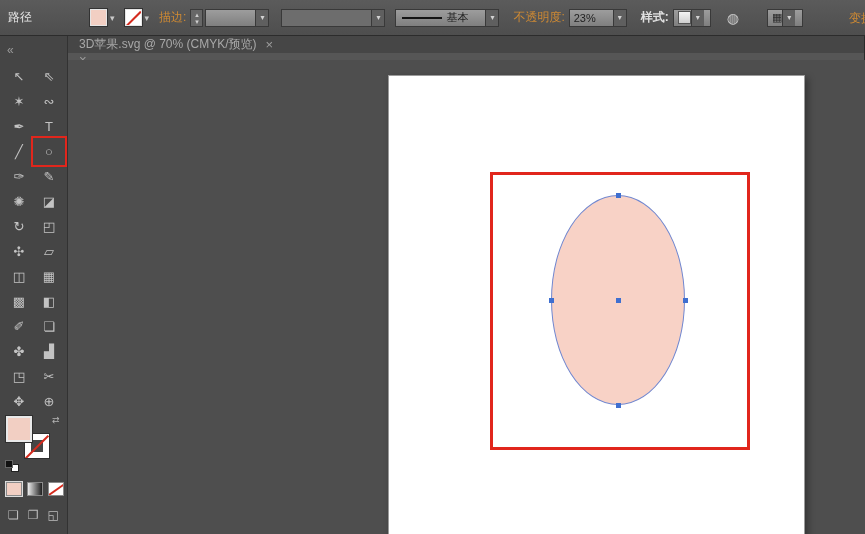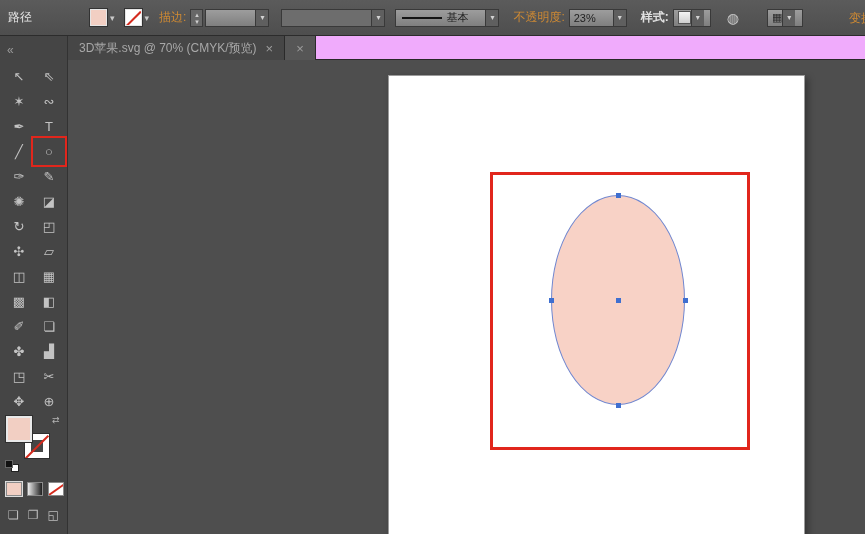--- a/index.html
+++ b/index.html
@@ -70,21 +70,21 @@
   .cgn-btn { width:16px; height:14px; border:1px solid #8a8a8a; position:relative; overflow:hidden; }
   .cgn-color { background:var(--fill-pink,#f2cfc3); outline:1px solid #ddd; }
   .cgn-gradient { background:linear-gradient(90deg,#ececec,#1e1e1e); }
   .cgn-none { background:#fff; }
   .cgn-none .slash { position:absolute; left:-4px; right:-4px; top:50%; height:2px; background:#d42b1e; transform:rotate(-35deg); }
 
   .modes-row { display:flex; gap:9px; margin:12px 0 0 8px; color:#bdbdbd; font-size:12px; }
   .modes-row span { cursor:pointer; }
 
   
-  .tab-bar { position:absolute; left:68px; right:0; top:0; height:24px; background:#f0abfc; border-bottom:1px solid #282828; display:flex; }
+  .tab-bar { position:absolute; left:68px; right:0; top:0; height:24px; background:#f0abfc; border-bottom:1px solid #282828; display:flex;flex-direction:column; }
   .tab { height:24px; display:flex; align-items:center; gap:9px; padding:0 11px; font-size:12px; color:#a8a8a8; background:#464646; border-right:1px solid #2a2a2a; white-space:nowrap; cursor:pointer; }
   .tab.active { background:#565656; color:#ececec; }
   .tab-close { font-size:13px; line-height:13px; color:#9d9d9d; cursor:pointer; }
 
   
   .canvas { position:absolute; left:68px; right:0; top:24px; bottom:0; background:#4e4e4e; overflow:hidden; }
   .artboard { position:absolute; left:320px; top:15px; width:417px; height:505px; background:#ffffff; border:1px solid #9b9b9b; box-shadow:3px 3px 7px rgba(0,0,0,0.35); }
   .red-rect { position:absolute; left:422px; top:112px; width:260px; height:278px; border:3px solid var(--annotation-red,#e1261c); }
   .ellipse { position:absolute; left:483px; top:135px; width:134px; height:210px; border-radius:50%; background:var(--ellipse-fill,#f8d2c6); border:1px solid #7087d0; cursor:move; }
   .anchor { position:absolute; width:5px; height:5px; background:var(--selection-blue,#3f6fd0); cursor:pointer; }

